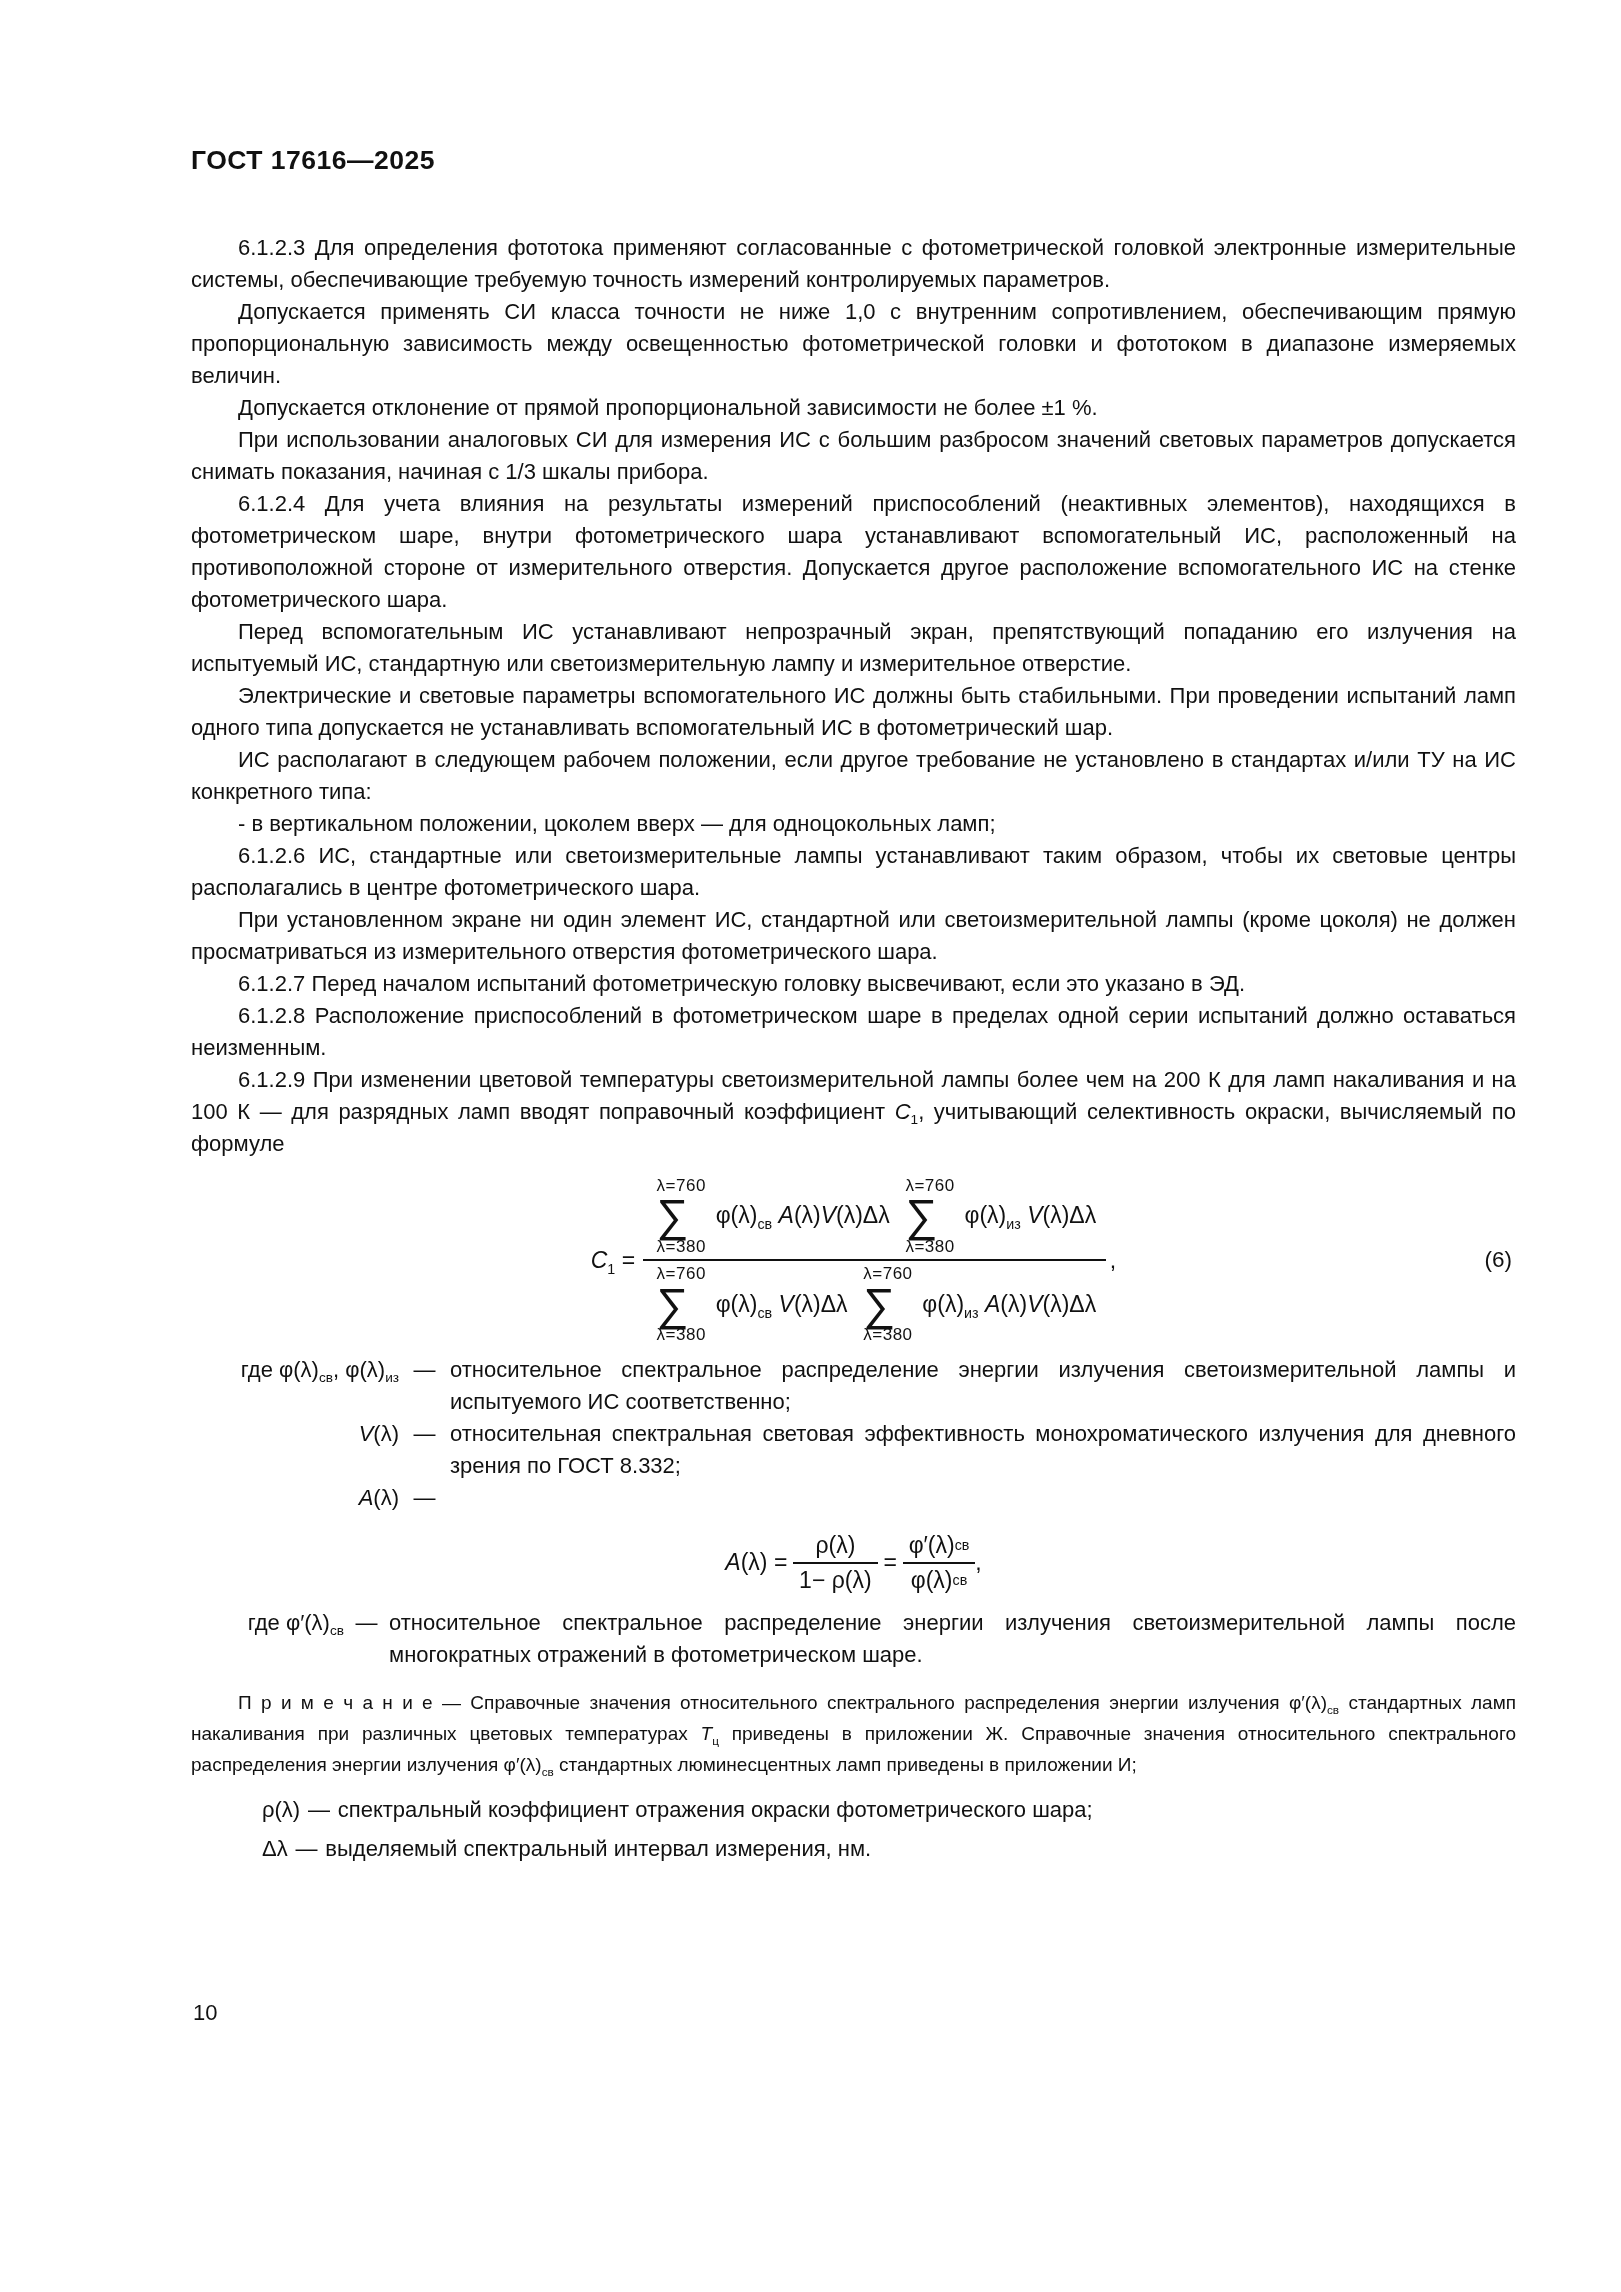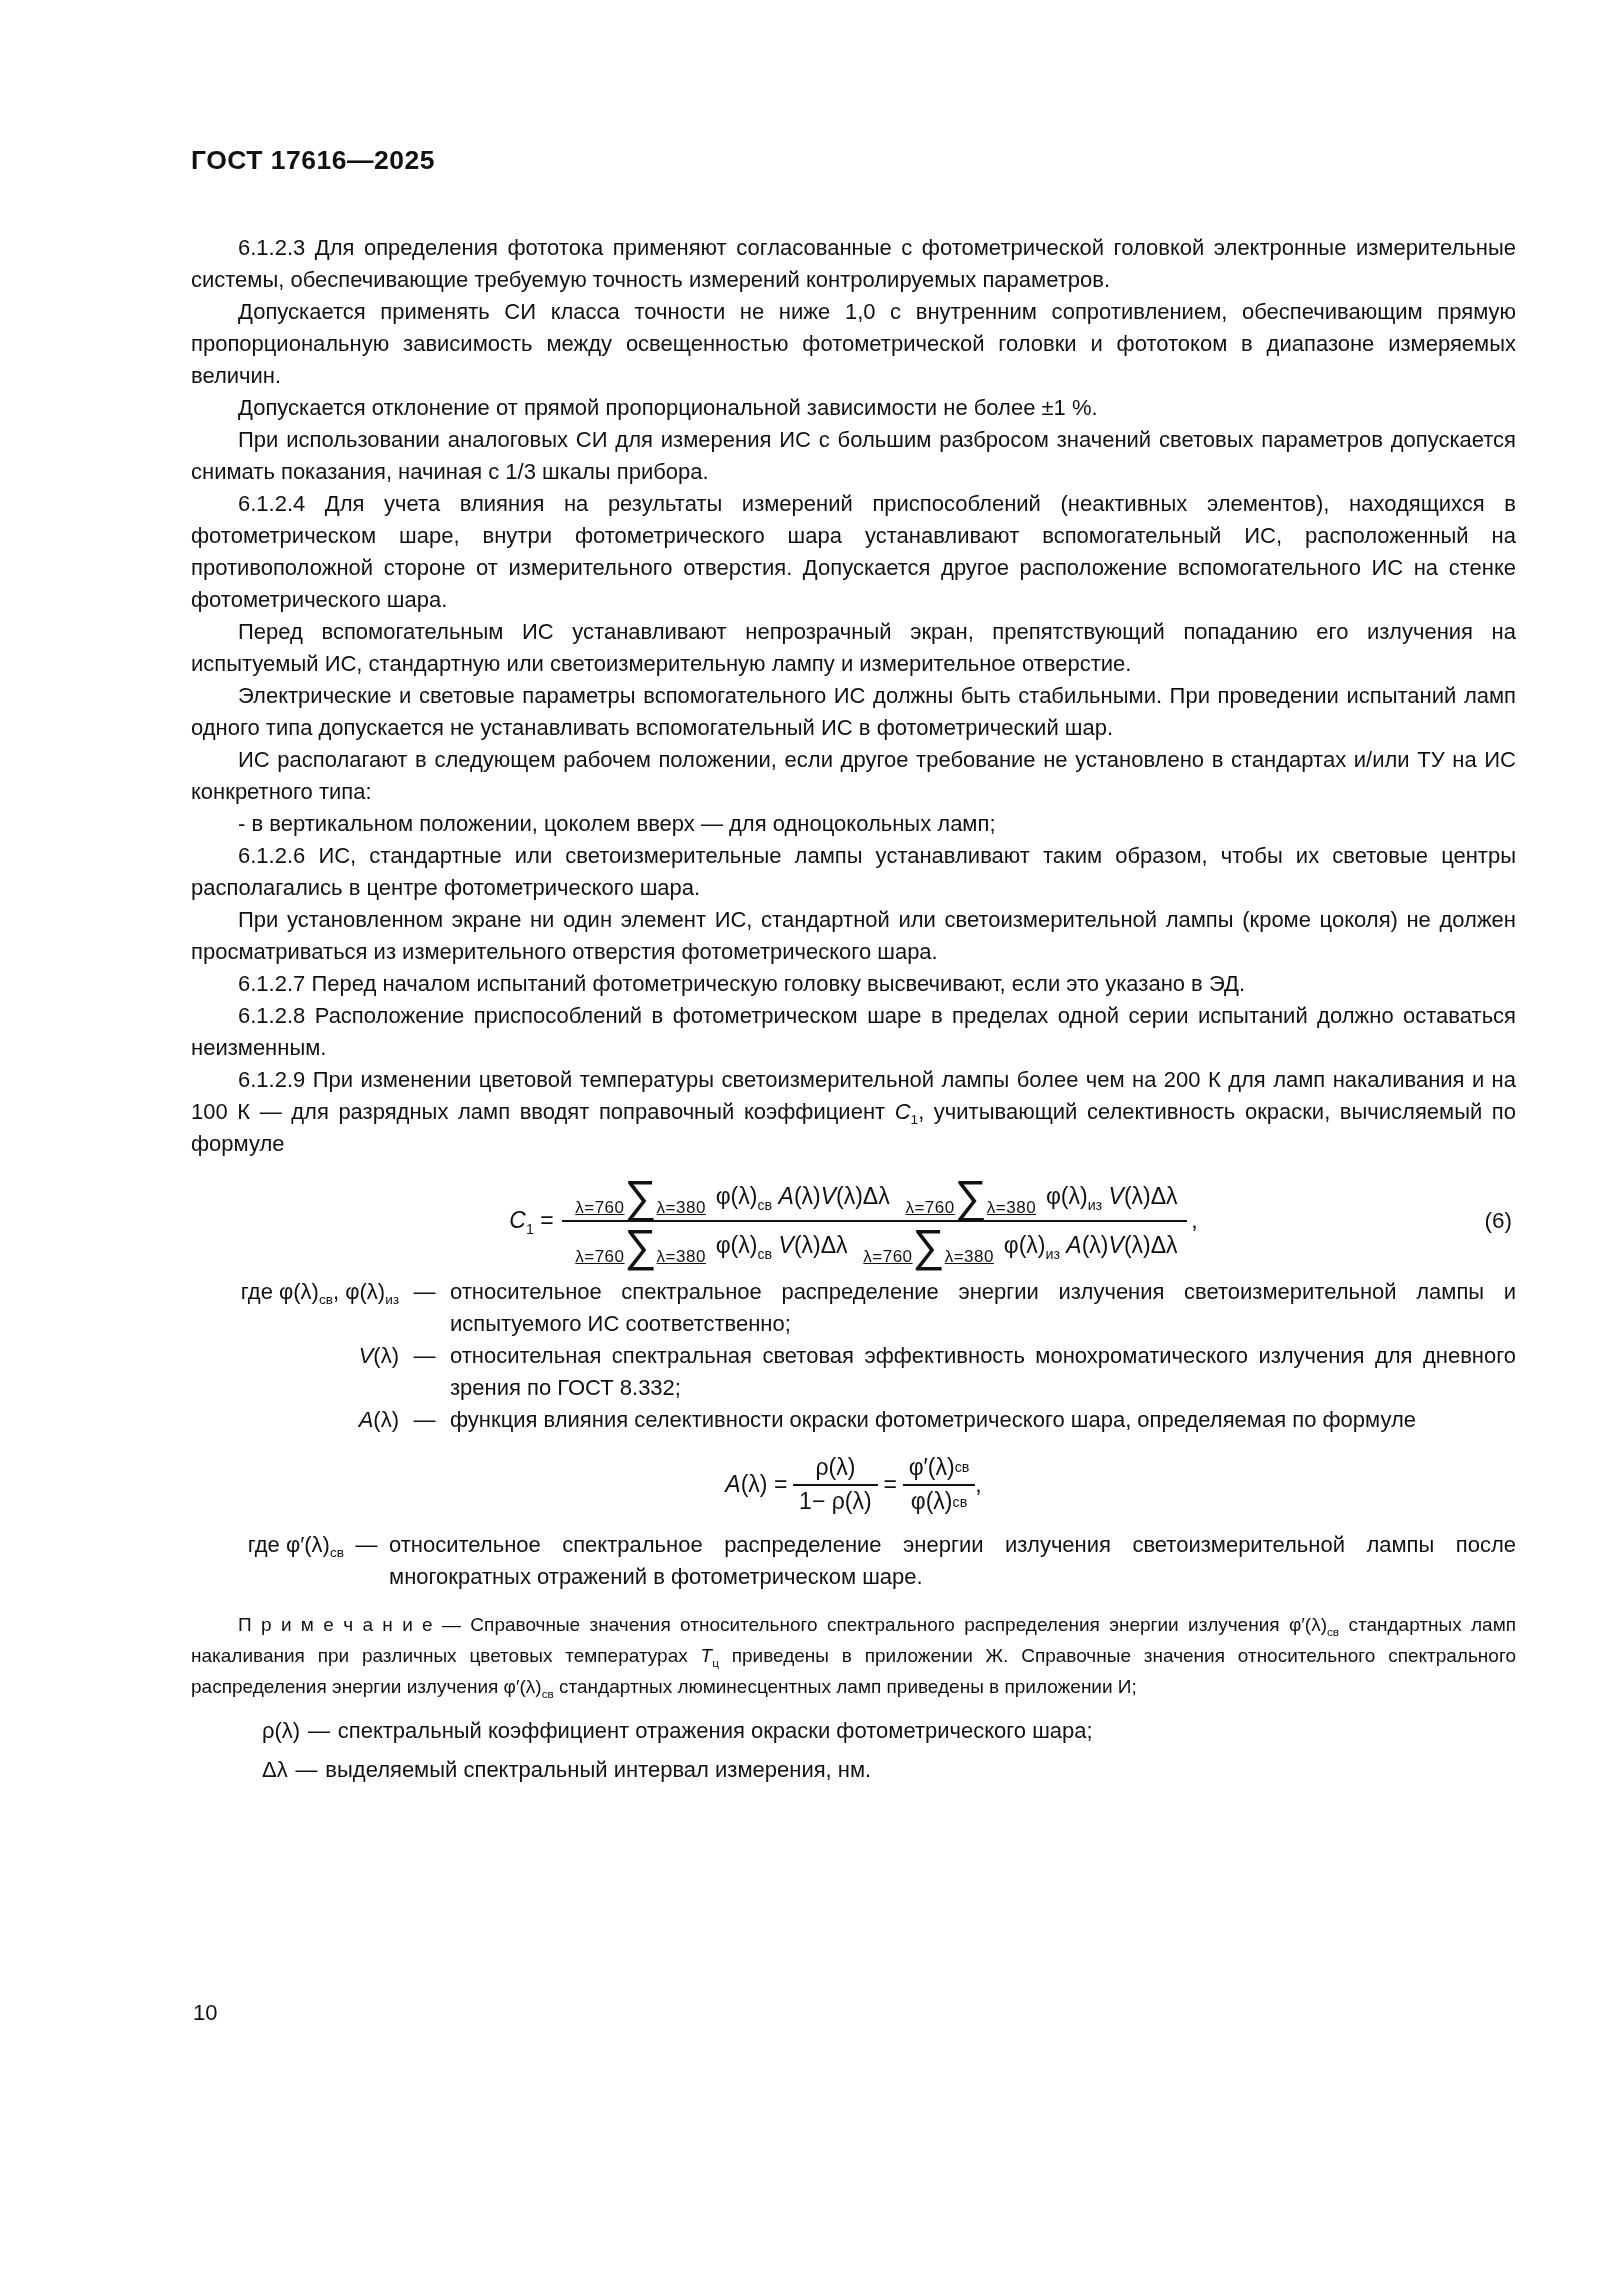--- a/index.html
+++ b/index.html
@@ -51,25 +51,24 @@
     display: flex;
     align-items: center;
     justify-content: center;
     align-self: stretch;
     white-space: nowrap;
   }
   .frac .num { border-bottom: 2.5px solid #111; padding: 0 9.8px 2.9px 9.8px; }
   .frac .den { padding: 2.9px 9.8px 0 9.8px; }
   .sum {
     display: inline-flex;
-    flex-direction: row;
-    align-items: flex-end;
+    flex-direction: column;
+    align-items: flex-start;
     line-height: 1;
     margin: 0 9.8px 0 3.9px;
-    text-decoration: underline;
   }
   .sum .lim { font-size: 17px; line-height: 1.15; letter-spacing: 0.5px; }
   .sum .sig { font-size: 45px; line-height: 0.92; }
   .expr { white-space: nowrap; }
   .expr + .sum { margin-left: 15.7px; }
   .f6-comma { margin-left: 3.9px; align-self: center; }
   .formula-number {
     position: absolute;
     right: 3.9px;
     top: 50%;
@@ -188,21 +187,20 @@
         <div class="def">относительное спектральное распределение энергии излучения светоизмерительной лампы и испытуемого ИС соответственно;</div>
       </div>
       <div class="wrow">
         <div class="term"><span class="it">V</span><span>(λ)</span></div>
         <div class="dash">—</div>
         <div class="def">относительная спектральная световая эффективность монохроматического излучения для дневного зрения по ГОСТ 8.332;</div>
       </div>
       <div class="wrow">
         <div class="term"><span class="it">A</span><span>(λ)</span></div>
         <div class="dash">—</div>
-        <div class="def">функция влияния селективности окраски фотометрического шара, определяемая по формуле</div>
       </div>
     </div>
 
     <div class="fa">
       <span class="lhs expr"><span class="it">A</span><span>(λ) = </span></span>
       <span class="frac">
         <span class="num">
             <span>ρ(λ)</span>
           </span>
         <span class="den">

